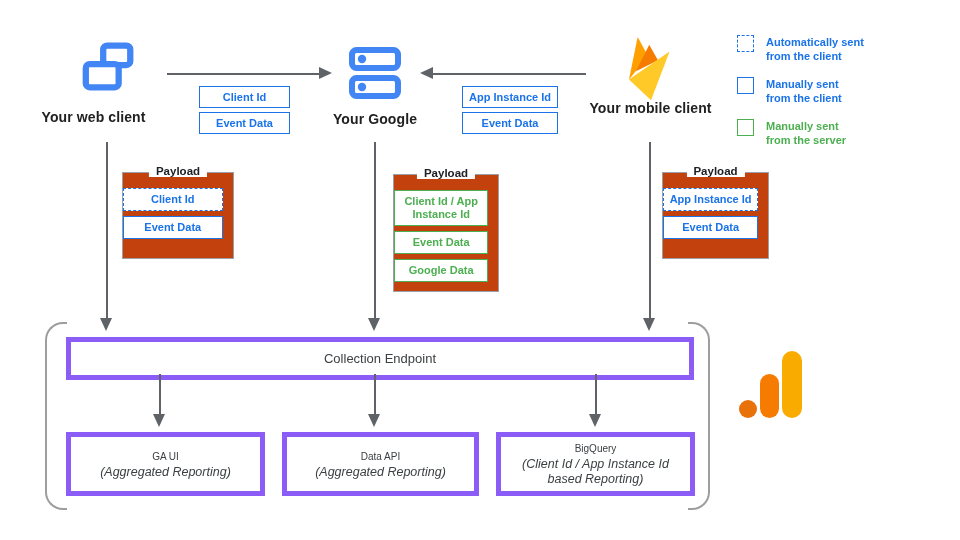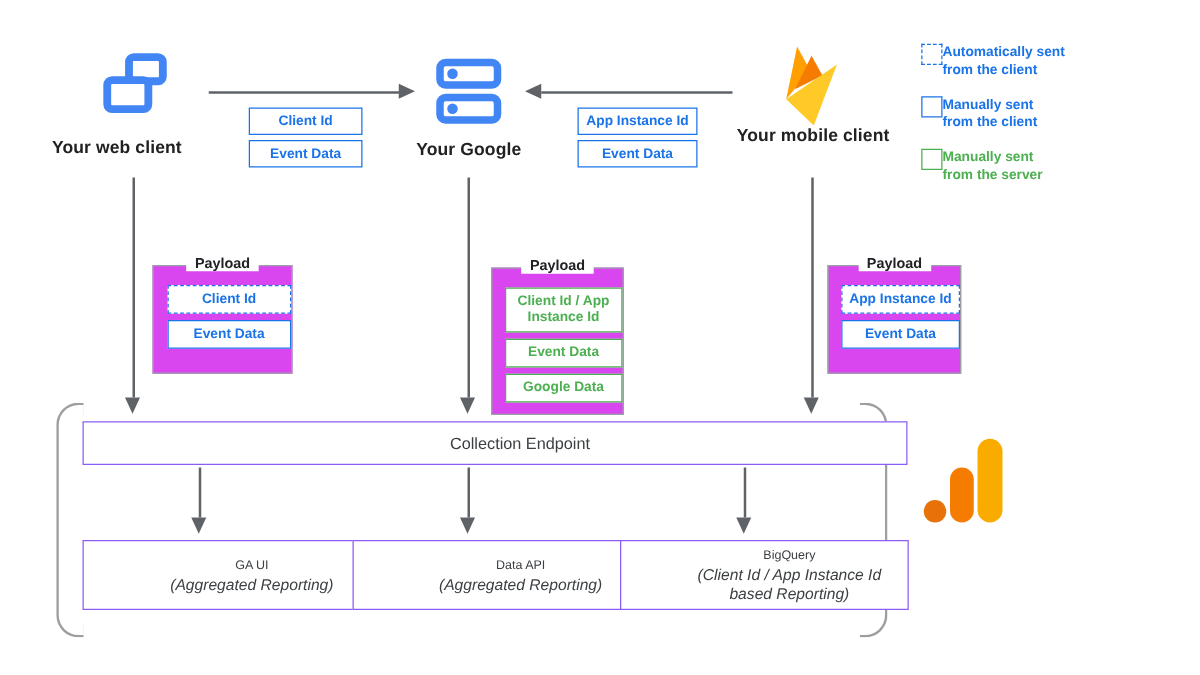--- a/index.html
+++ b/index.html
@@ -14,41 +14,41 @@
   .h-line{height:2px;background:#5f6368;}
   .v-line{width:2px;background:#5f6368;}
   .head-right{width:0;height:0;border-top:6.5px solid transparent;border-bottom:6.5px solid transparent;border-left:13px solid #5f6368;}
   .head-left{width:0;height:0;border-top:6.5px solid transparent;border-bottom:6.5px solid transparent;border-right:13px solid #5f6368;}
   .head-down{width:0;height:0;border-left:6.5px solid transparent;border-right:6.5px solid transparent;border-top:13px solid #5f6368;}
   
   .tag-col{display:flex;flex-direction:column;gap:4px;}
   .tag{border:1.5px solid #1a73e8;color:#1a73e8;font-size:11px;font-weight:700;
        height:20px;display:flex;align-items:center;justify-content:center;background:#fff;}
   
-  .legend-row{display:flex;align-items:flex-start;gap:0;}
+  .legend-row{display:flex;align-items:flex-start;gap:12px;}
   .swatch{width:15px;height:15px;background:#fff;flex:0 0 auto;}
   .sw-dashed-blue{border:1.5px dashed #1a73e8;}
   .sw-solid-blue{border:1.5px solid #1a73e8;}
   .sw-solid-green{border:1.5px solid #4caf50;}
   .legend-text{font-size:11px;font-weight:700;line-height:14px;}
   .t-blue{color:#1a73e8;} .t-green{color:#4caf50;}
   
-  .payload{border:1px solid #9aa0a6;background:#d946ef;display:flex;flex-direction:column;
-           align-items:flex-end;padding-top:15px;gap:5px;margin-top:40px;}
+  .payload{border:1px solid #9aa0a6;background:#c2410c;display:flex;flex-direction:column;
+           align-items:flex-start;padding-top:15px;gap:5px;}
   .payload-title{position:absolute;top:-8px;left:50%;transform:translateX(-50%);
            background:#fff;padding:0 7px;font-size:11.5px;font-weight:700;color:#202124;white-space:nowrap;}
   .p-item{width:85%;text-align:center;font-size:11px;font-weight:700;padding:4px 2px;background:#fff;line-height:13px;}
   .pi-dashed-blue{border:1.5px dashed #1a73e8;color:#1a73e8;}
   .pi-solid-blue{border:1.5px solid #1a73e8;color:#1a73e8;}
   .pi-solid-green{border:1.5px solid #4caf50;color:#4caf50;}
   
   .bracket-l{width:20px;height:184px;border:2px solid #9e9e9e;border-right:none;border-radius:18px 0 0 18px;}
   .bracket-r{width:20px;height:184px;border:2px solid #9e9e9e;border-left:none;border-radius:0 18px 18px 0;}
-  .infra-box{border:1px solid #8b5cf6;background:#fff;display:flex;flex-direction:column;
-             align-items:center;justify-content:center;color:#3c4043;padding-left:40px;}
+  .infra-box{border:5px solid #8b5cf6;background:#fff;display:flex;flex-direction:column;
+             align-items:center;justify-content:center;color:#3c4043;}
   .infra-title{font-size:10px;font-weight:500;line-height:16px;}
   .infra-sub{font-size:12.5px;font-style:italic;line-height:15px;text-align:center;}
   .collection{font-size:13px;font-weight:500;color:#3c4043;}
   
   .ga-dot{width:18px;height:18px;border-radius:50%;background:#E8710A;}
   .ga-mid{width:19px;height:44px;border-radius:10px;background:#F57C00;}
   .ga-tall{width:20px;height:67px;border-radius:10px;background:#F9AB00;}
   .brand{font-size:14px;color:#3c4043;text-align:center;line-height:18px;font-weight:500;}
 </style>
 </head>

